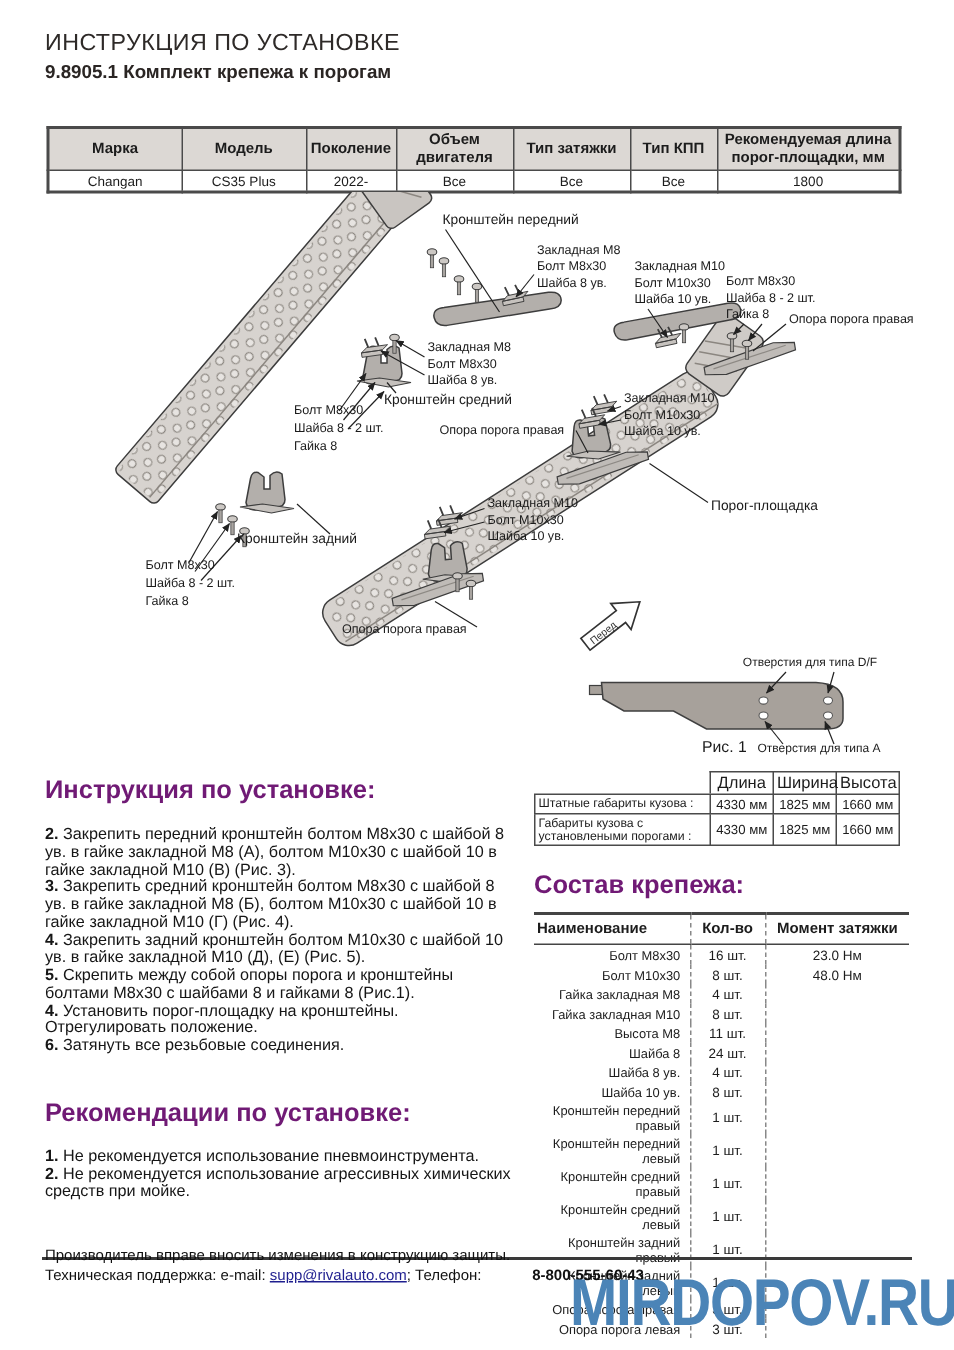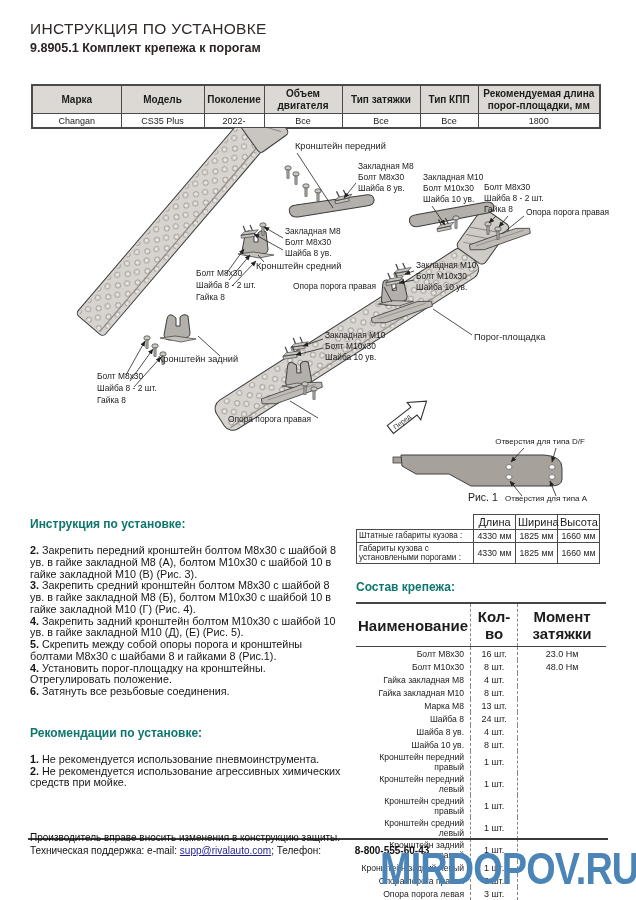--- a/index.html
+++ b/index.html
@@ -19,33 +19,33 @@
   
   .diagram{position:absolute;left:0;top:128px;width:636px;height:382px;}
   .lbl{font-family:"Liberation Sans",sans-serif;font-size:8.4px;fill:#1b1b1b;}
   .lbl-big{font-family:"Liberation Sans",sans-serif;font-size:9.2px;fill:#1b1b1b;}
   .fig-cap{font-family:"Liberation Sans",sans-serif;font-size:10.5px;fill:#1b1b1b;}
   .fig-lbl{font-family:"Liberation Sans",sans-serif;font-size:8px;fill:#1b1b1b;}
   .ld{stroke:#222;stroke-width:.8;fill:none;}
 
   
   .left-col{position:absolute;left:30px;top:517px;width:312px;}
-  .sec{font-size:12px;font-weight:bold;margin:0 0 14px;color:#0f766e;}
+  .sec{font-size:17px;font-weight:bold;margin:0 0 14px;color:#701a75;}
   .step{font-size:10.8px;line-height:1.09;margin:0;color:#161616;}
   .recs-title{margin-top:28px;}
 
   .right-col{position:absolute;left:356px;top:514px;width:252px;}
   .dims{border-collapse:collapse;width:243px;font-size:8.8px;table-layout:fixed;color:#1c1c1c;}
   .dims th,.dims td{border:1px solid #4a4a4a;padding:1px 2px;text-align:center;font-weight:normal;}
   .dims th.h{font-size:11px;}
   .dims .corner{border:none;border-bottom:1px solid #4a4a4a;}
   .dims td.rowlab{text-align:left;font-size:8.2px;line-height:1.1;}
   .hw-title{margin:16px 0 8px;}
   .hw{width:250px;border-collapse:collapse;font-size:9px;color:#1c1c1c;}
-  .hw th{border-top:2px solid #444;border-bottom:1px solid #444;font-size:15px;font-weight:bold;text-align:left;padding:4px 2px;}
+  .hw th{border-top:2px solid #444;border-bottom:1px solid #444;font-size:10px;font-weight:bold;text-align:left;padding:4px 2px;}
   .hw th.c{text-align:center;}
   .hw th+th,.hw td+td{border-left:1px dashed #888;}
   .hw td{padding:1px 2px;height:11px;}
   .hw td.n{text-align:right;padding-right:6px;font-size:8.6px;}
   .hw td.q{text-align:center;}
   .hw td.t{text-align:center;}
 
   
   .divider{position:absolute;left:28px;top:838px;width:580px;border-top:2px solid #3a3a3a;}
   .footer{position:absolute;left:30px;top:831px;width:585px;font-size:10px;line-height:1.3;color:#111;}
@@ -327,22 +327,22 @@
             <td class="n">Гайка закладная М8</td>
             <td class="q">4 шт.</td>
             <td class="t"></td>
           </tr>
           <tr>
             <td class="n">Гайка закладная М10</td>
             <td class="q">8 шт.</td>
             <td class="t"></td>
           </tr>
           <tr>
-            <td class="n">Марка М8</td>
-            <td class="q">13 шт.</td>
+            <td class="n">Высота М8</td>
+            <td class="q">11 шт.</td>
             <td class="t"></td>
           </tr>
           <tr>
             <td class="n">Шайба 8</td>
             <td class="q">24 шт.</td>
             <td class="t"></td>
           </tr>
           <tr>
             <td class="n">Шайба 8 ув.</td>
             <td class="q">4 шт.</td>

